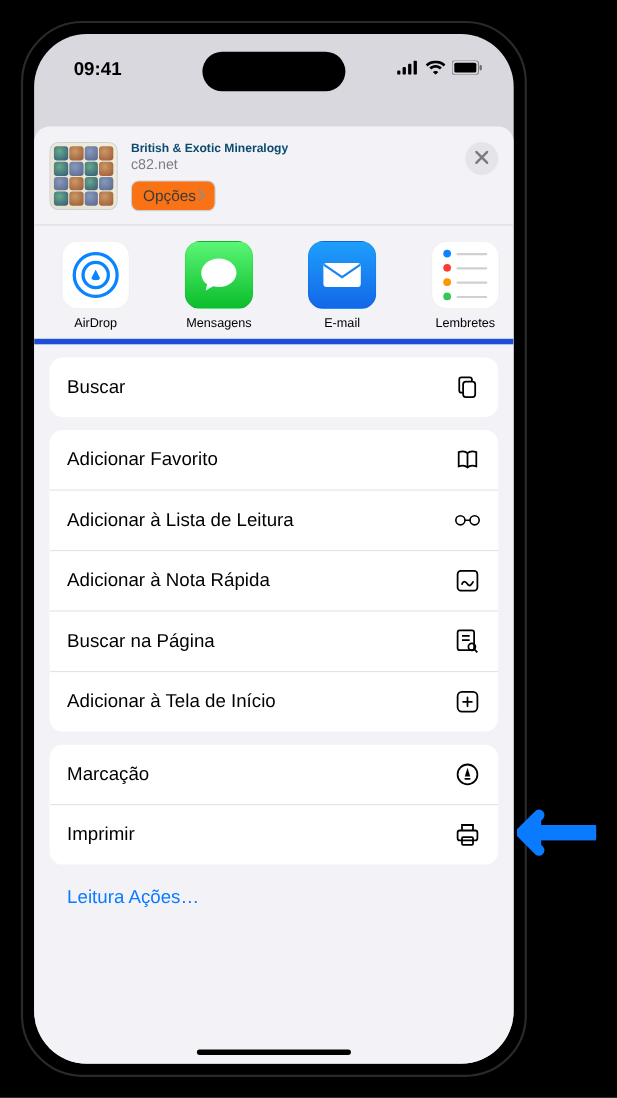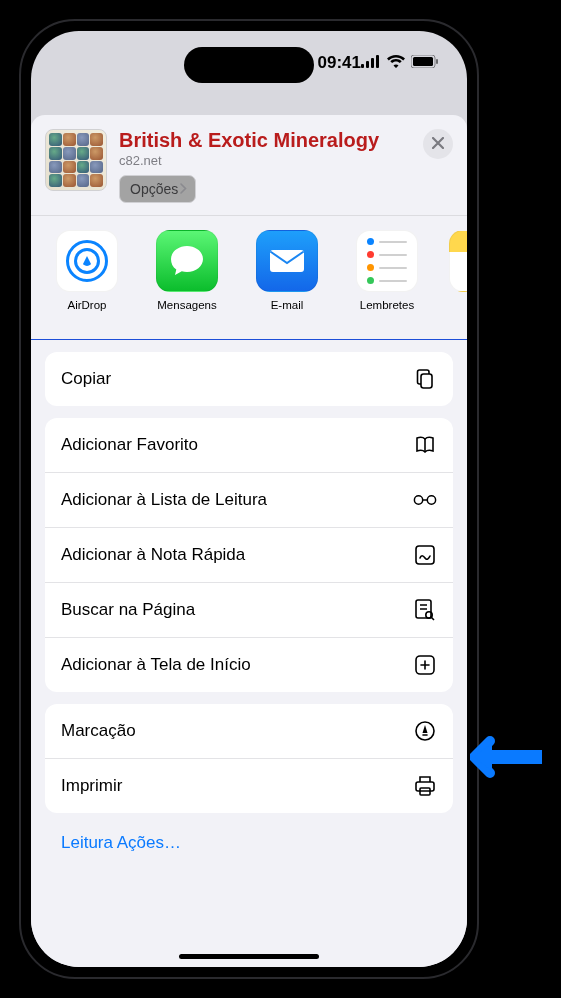--- a/index.html
+++ b/index.html
@@ -27,21 +27,21 @@
       width: 100%;
       height: 100%;
       background: #d8d8de;
       border-radius: 48px;
       overflow: hidden;
       position: relative;
     }
     .status-bar {
       height: 54px;
       display: flex;
-      justify-content: flex-end;
+      justify-content: space-between;
       align-items: center;
       padding: 10px 28px 0 36px;
       color: #000;
       font-weight: 600;
       font-size: 17px;
     }
     .status-icons { display: flex; gap: 6px; align-items: center; }
     .notch {
       position: absolute;
       top: 16px; left: 50%;
@@ -74,47 +74,47 @@
       border: 1px solid #d0d0d2;
       display: grid;
       grid-template-columns: repeat(4, 1fr);
       grid-template-rows: repeat(4, 1fr);
       padding: 3px; gap: 1px;
     }
     .thumb div { background: radial-gradient(circle at 40% 35%, #6a8, #357); border-radius: 3px; }
     .thumb div:nth-child(2n){ background: radial-gradient(circle at 40% 35%, #c96, #953); }
     .thumb div:nth-child(3n){ background: radial-gradient(circle at 40% 35%, #89b, #568); }
     .header-text { flex: 1; }
-    .header-title { font-size: 20px; font-weight: 600; color: #b91c1c; }
+    .header-title { font-size: 11px; font-weight: 600; color: #0c4a6e; }
     .header-sub { font-size: 13px; color: #7e7e84; margin-top: 1px; }
     .options-btn {
       display: inline-flex;
       align-items: center;
       gap: 2px;
       border: 1px solid #d0d0d4;
-      background: #a3a3a3;
+      background: #f97316;
       border-radius: 7px;
       padding: 5px 8px 5px 10px;
       font-size: 14px;
       color: #3a3a3c;
       margin-top: 7px;
     }
     .close-btn {
       width: 30px; height: 30px;
       border-radius: 50%;
       background: #e4e4e9;
       display: flex; align-items: center; justify-content: center;
       color: #7a7a80; font-size: 17px; font-weight: 600;
       flex-shrink: 0;
     }
     .apps-row {
       display: flex;
-      gap: 24px;
-      padding: 14px 12px 28px 18px;
-      border-bottom: 1px solid #1d4ed8;
+      gap: 36px;
+      padding: 14px 12px 8px 18px;
+      border-bottom: 5px solid #1d4ed8;
       overflow: hidden;
     }
     .app-item {
       display: flex; flex-direction: column; align-items: center;
       width: 76px; flex-shrink: 0;
     }
     .app-icon {
       width: 62px; height: 62px;
       border-radius: 14px;
       display: flex; align-items: center; justify-content: center;
@@ -306,21 +306,21 @@
           </div>
           <div class="app-label">Lembretes</div>
         </div>
         <div class="app-item" style="width:30px">
           <div class="app-icon notes-ic" style="width:30px"></div>
         </div>
       </div>
 
       <div class="section">
         <div class="action-row">
-          <span>Copiar</span>
+          <span>Buscar</span>
           <span class="action-ic">
             <svg viewBox="0 0 24 24" fill="none" stroke="#000" stroke-width="1.6">
                 <rect x="8" y="7" width="11" height="14" rx="2.5"></rect>
                 <path d="M8 17H6.5A2 2 0 0 1 4.5 15V5A2 2 0 0 1 6.5 3H14a2 2 0 0 1 2 2v2"></path>
               </svg>
           </span>
         </div>
       </div>
 
       <div class="section">

